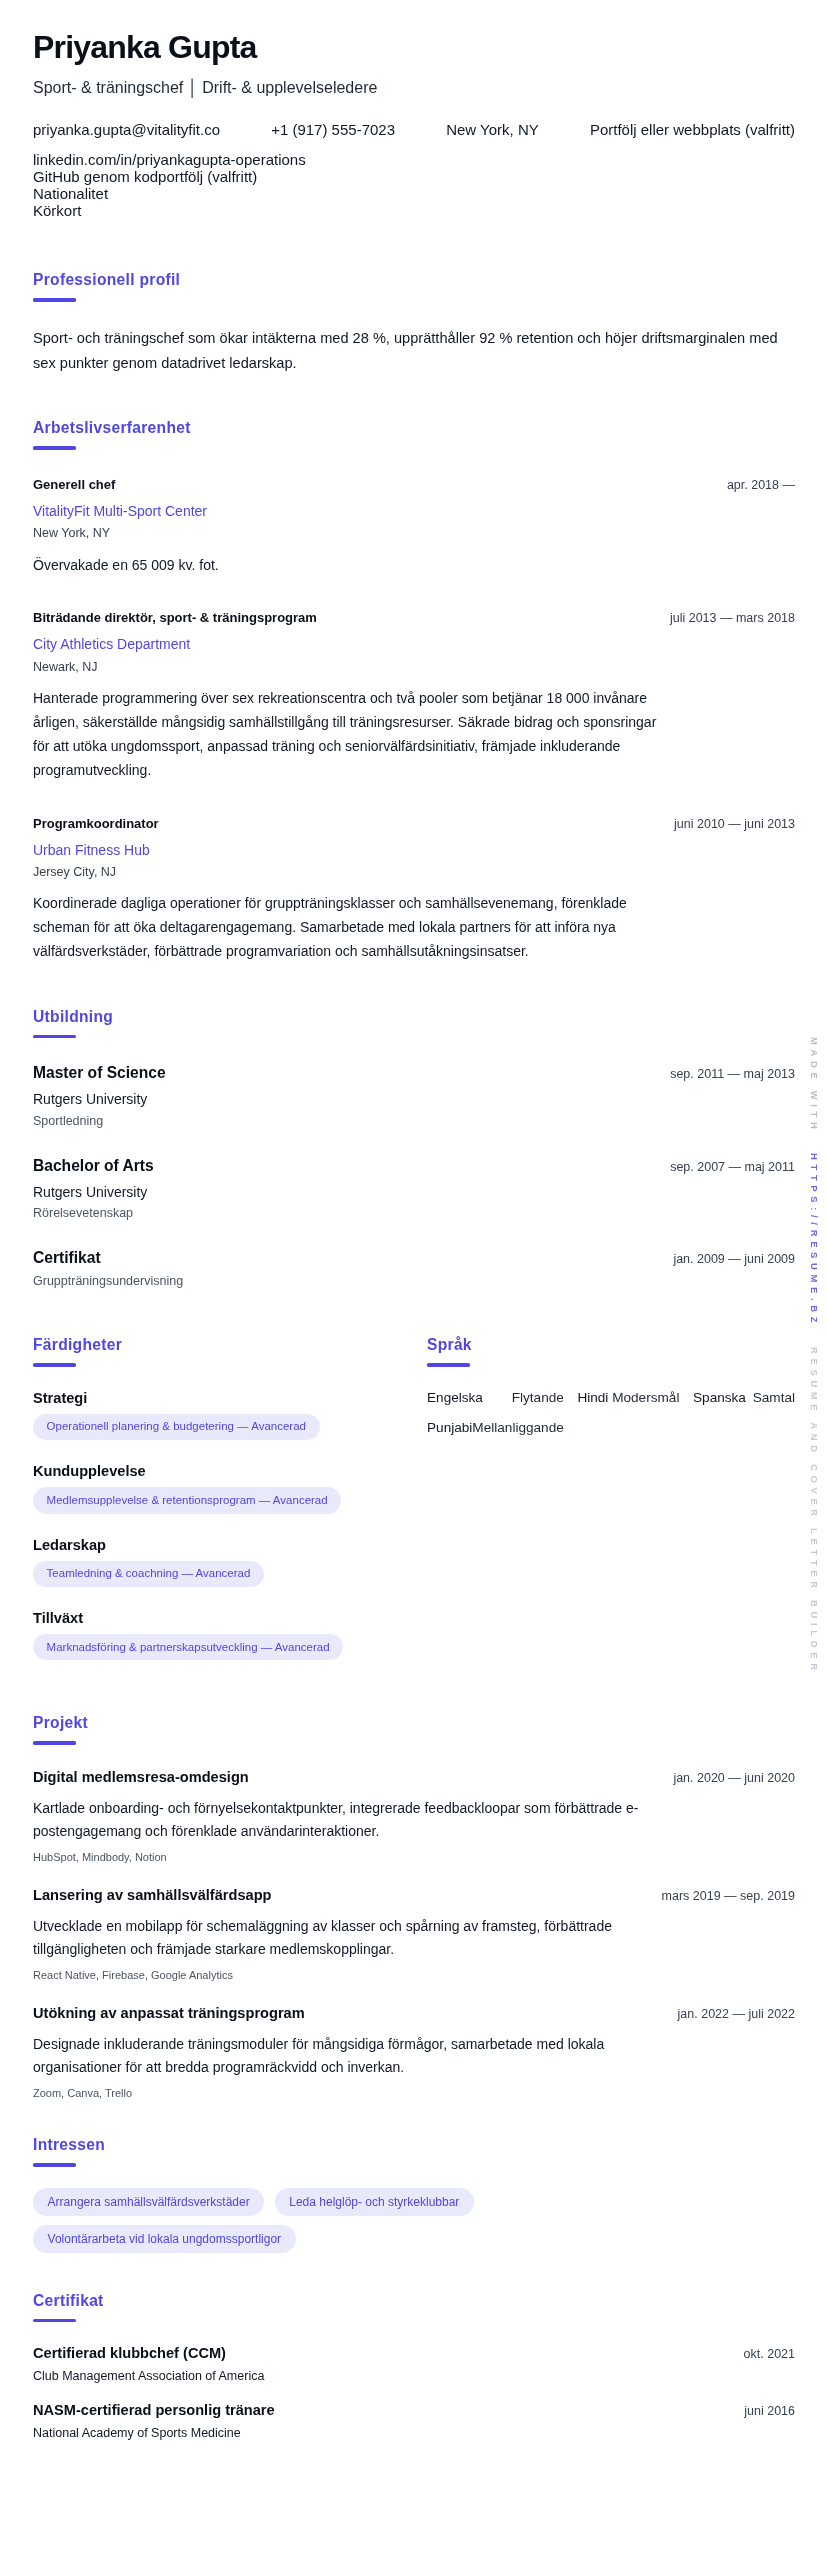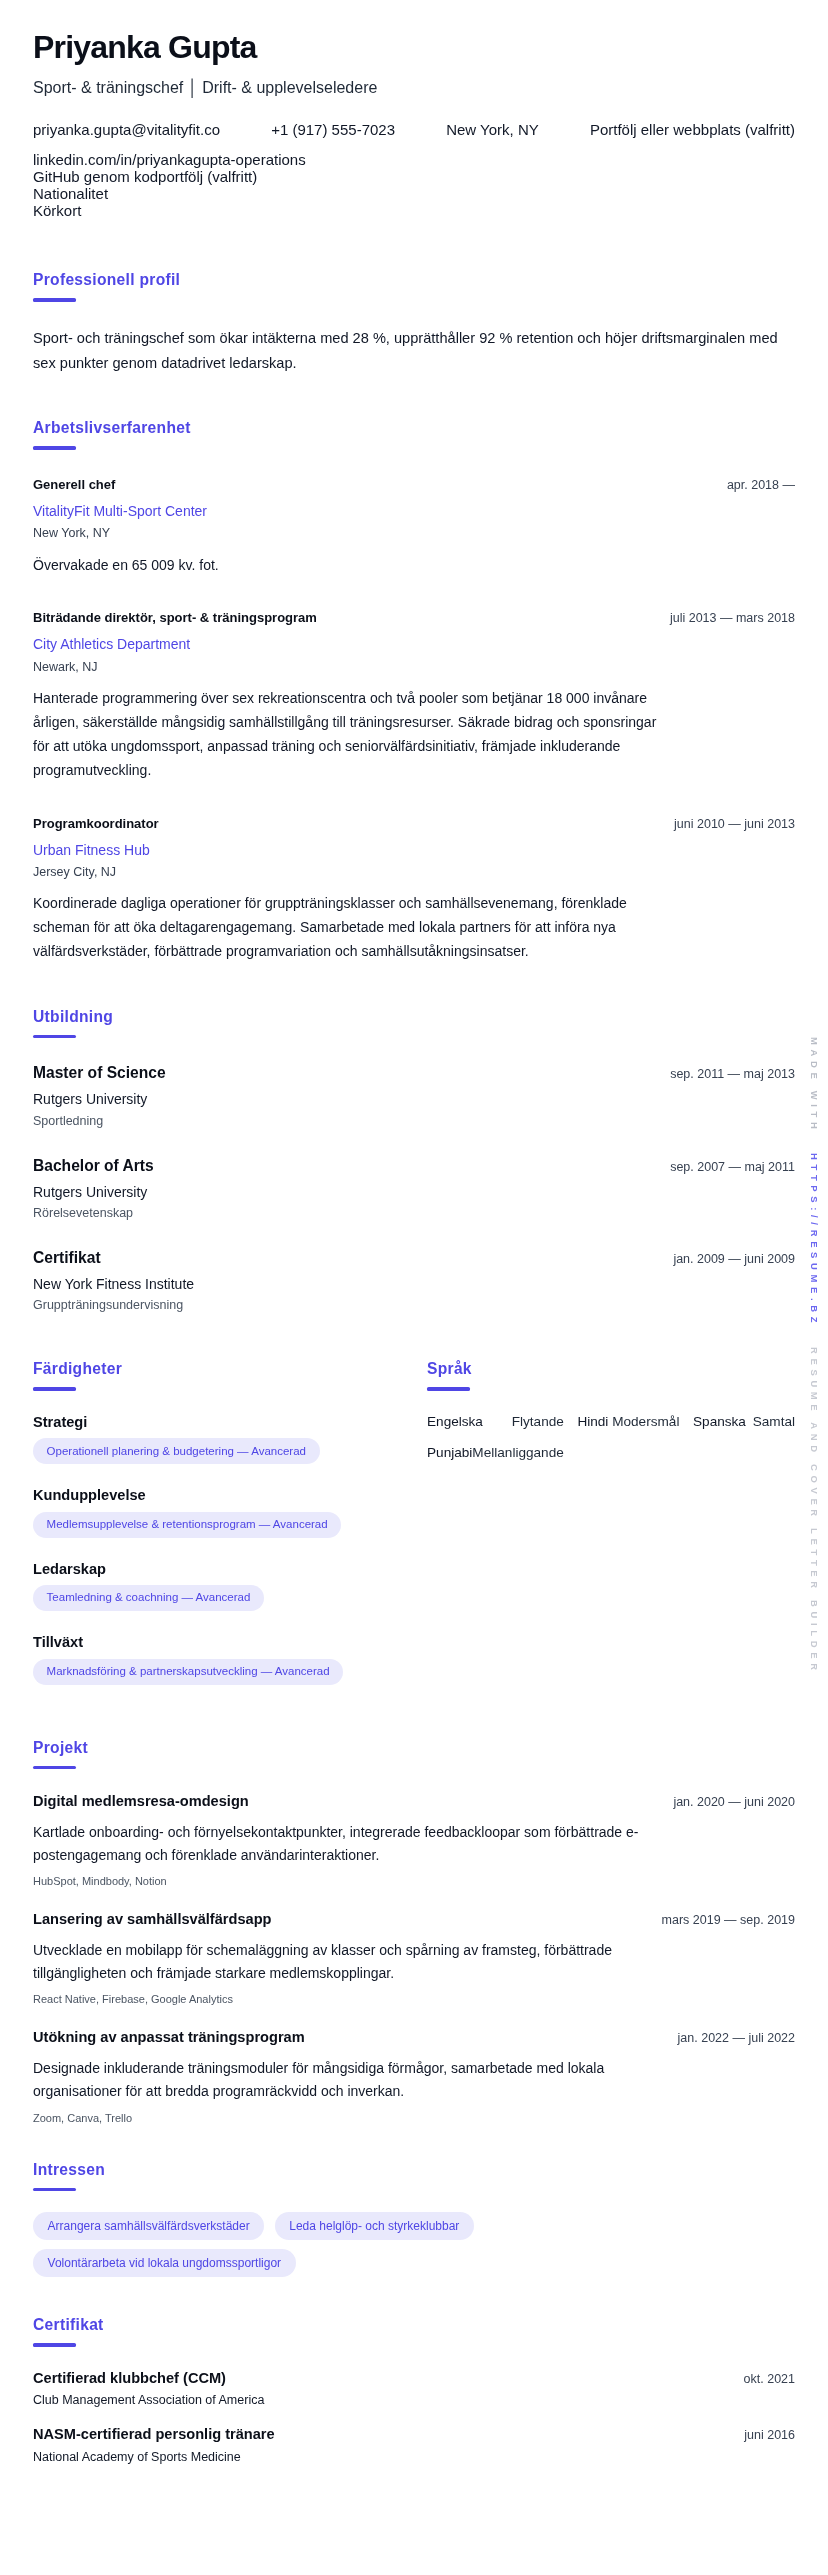--- a/index.html
+++ b/index.html
@@ -176,21 +176,20 @@
       </div>
       <div class="edu-school">Rutgers University</div>
       <div class="edu-field">Rörelsevetenskap</div>
     </div>
 
     <div class="edu">
       <div class="entry-head">
         <span class="edu-degree">Certifikat</span>
         <span class="entry-date">jan. 2009 — juni 2009</span>
       </div>
-      <div class="edu-school">New York Fitness Institute</div>
       <div class="edu-field">Gruppträningsundervisning</div>
     </div>
   </section>
 
   <section class="sec-twocol">
     <div class="twocol-body">
       <div class="col-left">
         <h2 class="sec-h">Färdigheter</h2>
         <div class="sec-bar"></div>
         <div class="col-content">

